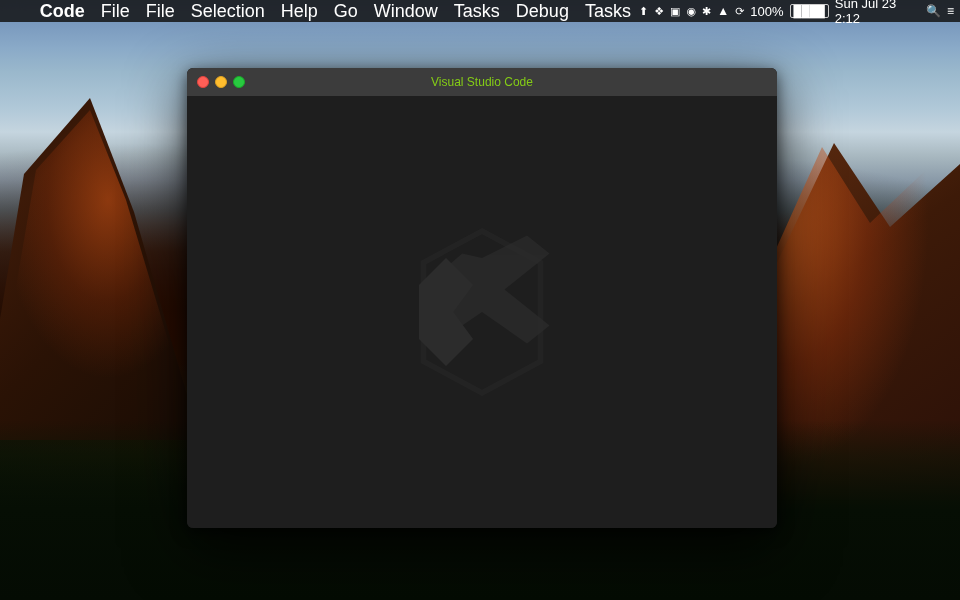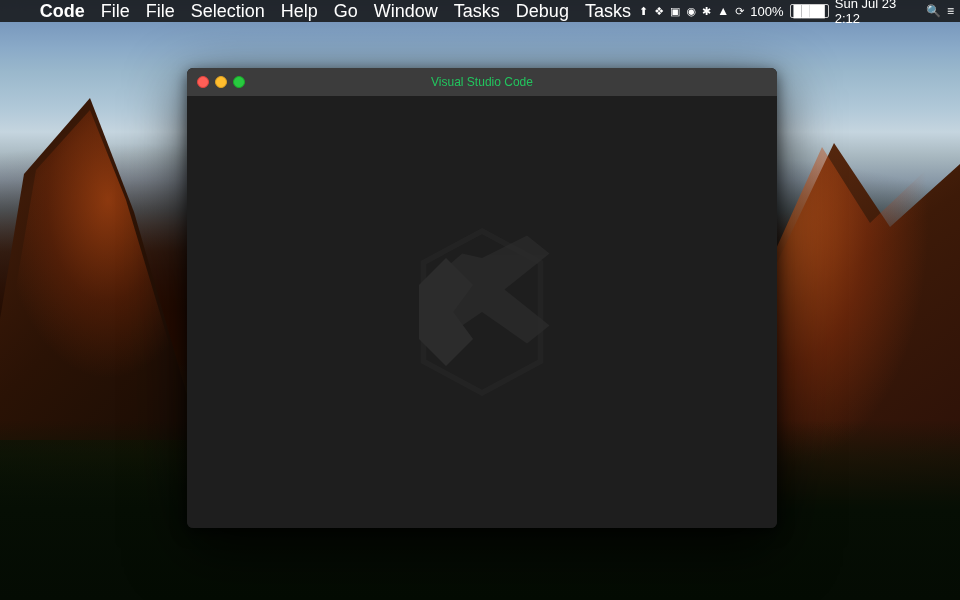--- a/index.html
+++ b/index.html
@@ -188,21 +188,21 @@
       height: 12px;
       border-radius: 50%;
     }
 
     .tl-red { background: #ff5f57; border: 1px solid #e0443e; }
     .tl-yellow { background: #ffbd2e; border: 1px solid #dea123; }
     .tl-green { background: #28c940; border: 1px solid #1aab29; }
 
     .window-title {
       font-size: 12px;
-      color: #22c55e;
+      color: #84cc16;
       font-weight: 400;
     }
 
     
     #vscode-content {
       width: 100%;
       height: calc(100% - 28px);
       background: #1e1e1e;
       display: flex;
       align-items: center;

